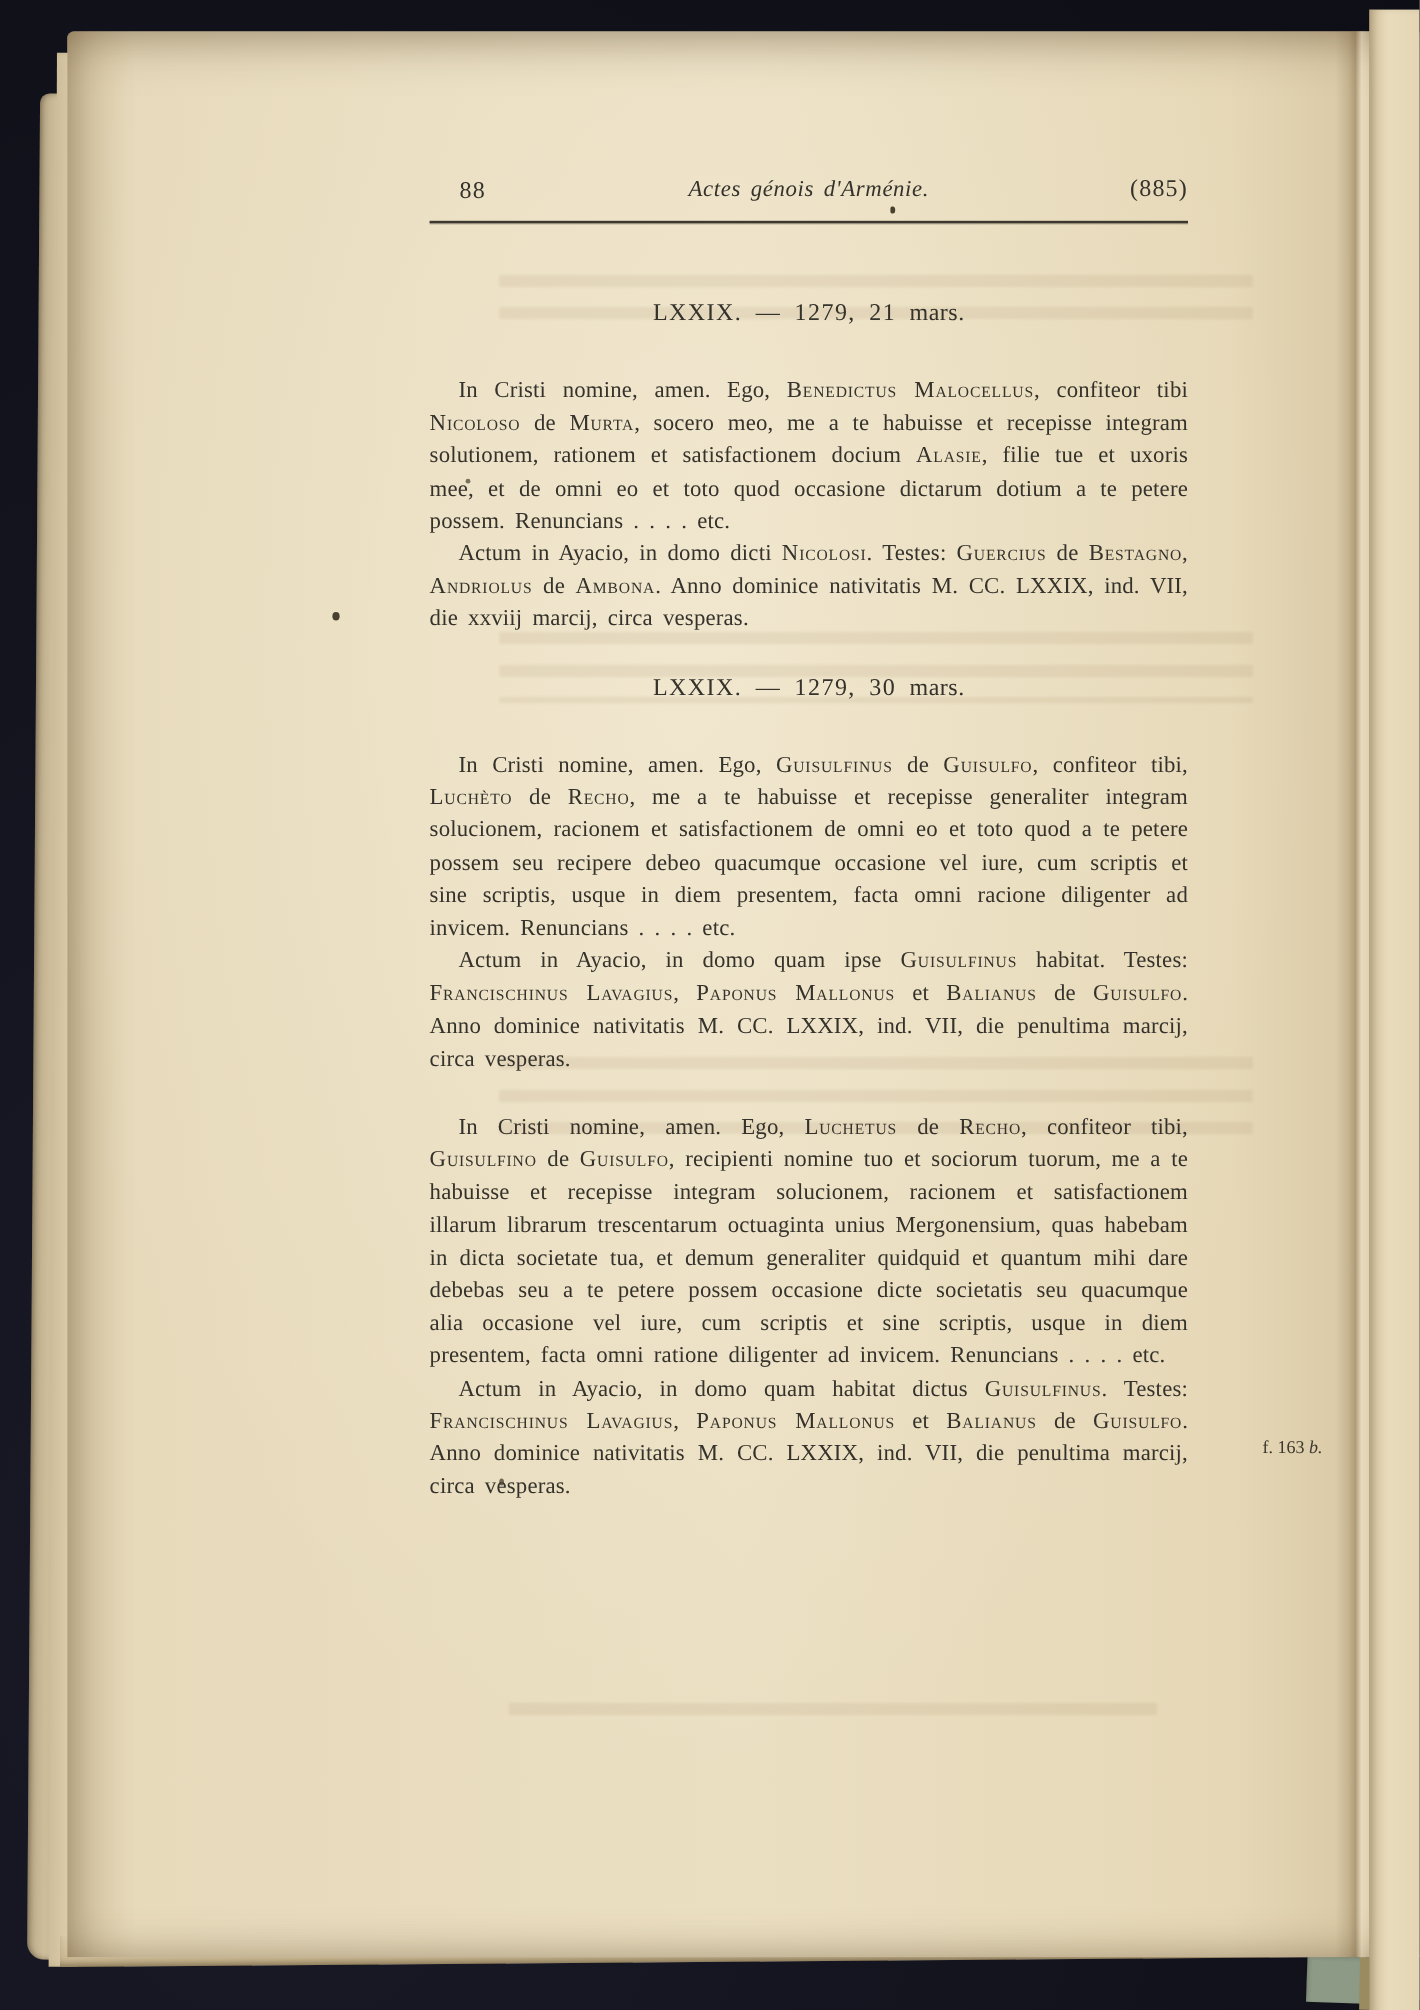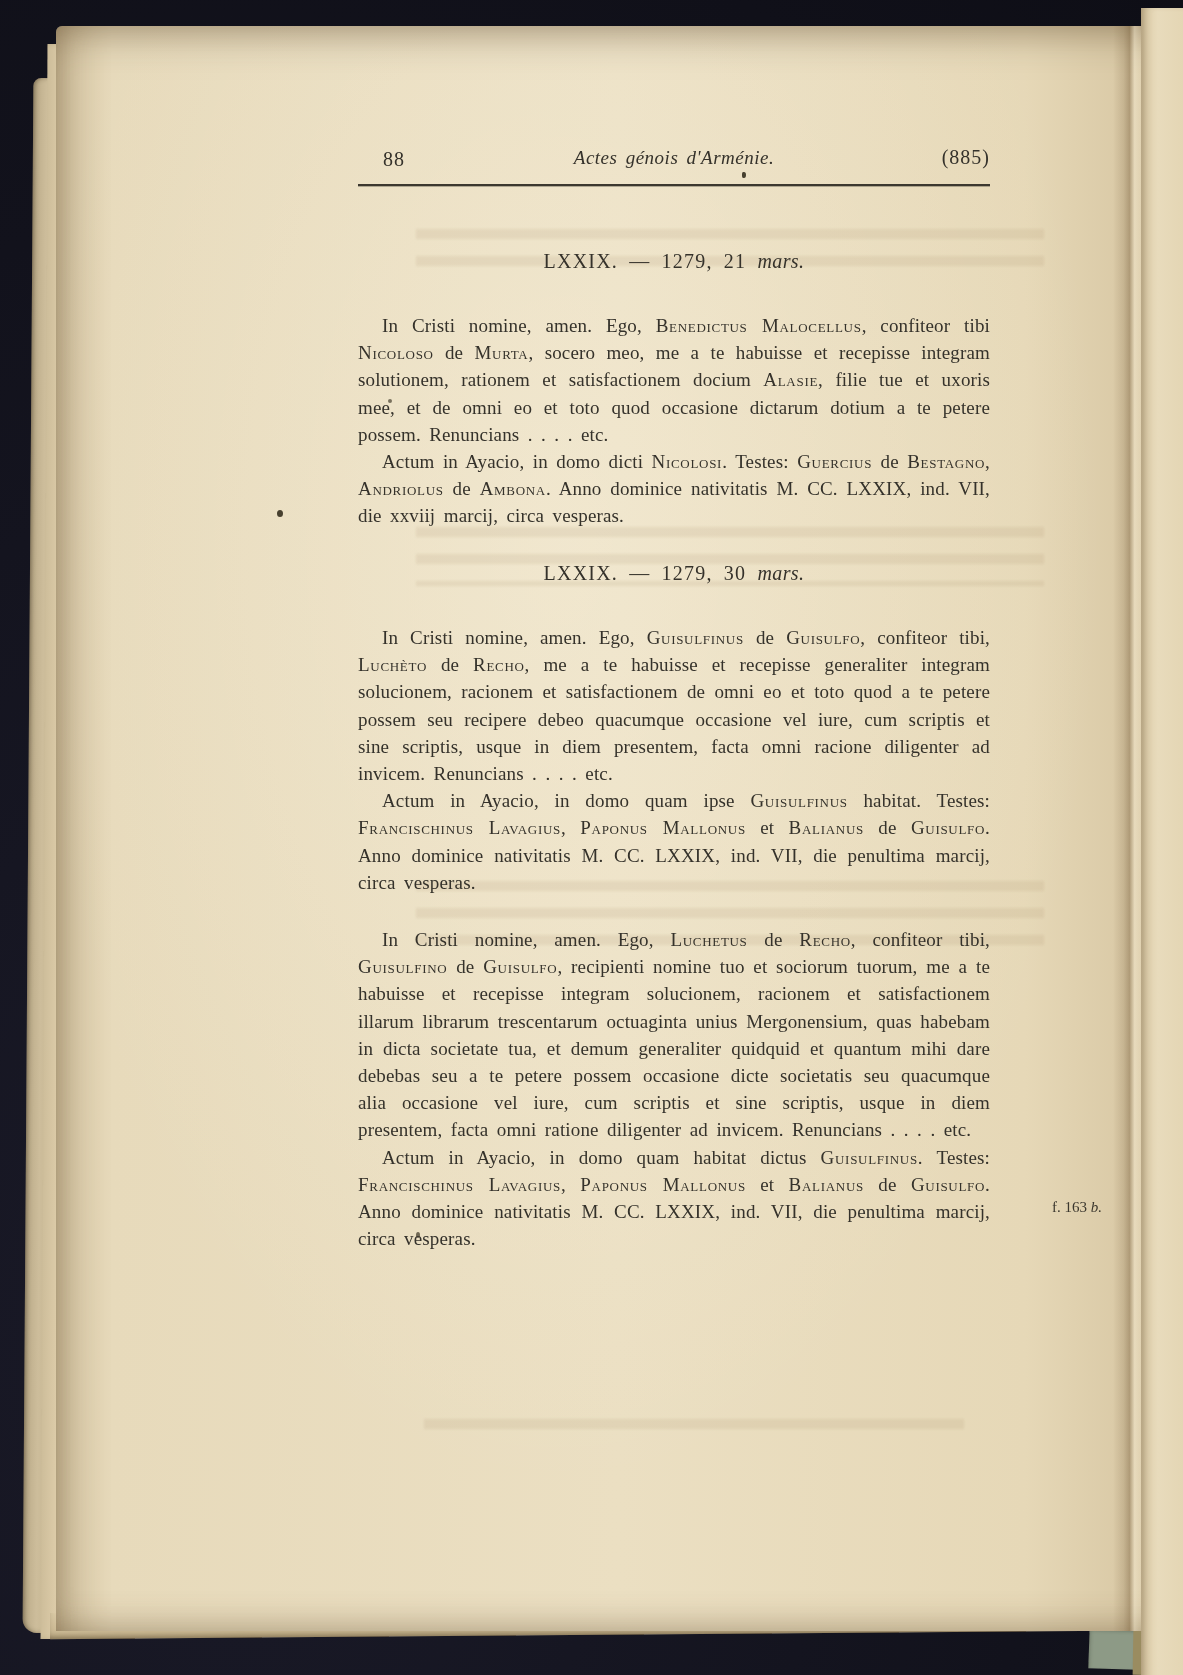--- a/index.html
+++ b/index.html
@@ -81,21 +81,21 @@
   .pg-num{position:absolute;left:25px;top:2px;letter-spacing:1px;}
   .head-title{position:absolute;left:0;right:0;text-align:center;top:1px;font-style:italic;font-size:19px;letter-spacing:.5px;word-spacing:3px;}
   .folio{position:absolute;right:0;top:0;letter-spacing:1px;}
   .head-rule{position:absolute;top:184px;left:0;right:0;height:2px;background:#3c382f;box-shadow:0 1px 0 rgba(60,56,47,.35);}
 
   .doc-section{position:absolute;left:0;width:632px;}
   .sec-1{top:248px;}
   .sec-2{top:560px;}
   .sec-3{top:926px;}
   .sec-heading{margin:0 0 38px 0;font-weight:normal;font-size:20px;line-height:26px;text-align:center;letter-spacing:1.2px;word-spacing:5px;}
-  .sec-heading .it{font-style:italic;letter-spacing:.4px;}
+  .sec-heading .it{letter-spacing:.4px;}
   .body-para{margin:0;font-size:19px;line-height:27.2px;text-align:justify;text-indent:24px;word-spacing:3.5px;letter-spacing:.15px;}
   .sc{font-variant:small-caps;letter-spacing:.7px;margin-top:14px;}
 
   
   .margin-note{position:absolute;font-size:15px;color:#3b372e;white-space:nowrap;}
   .margin-note .it{font-style:italic;}
   .note-1{left:1156px;top:897px;width:27px;overflow:hidden;}
   .note-2{left:1052px;top:1199px;}
 </style>
 </head>

